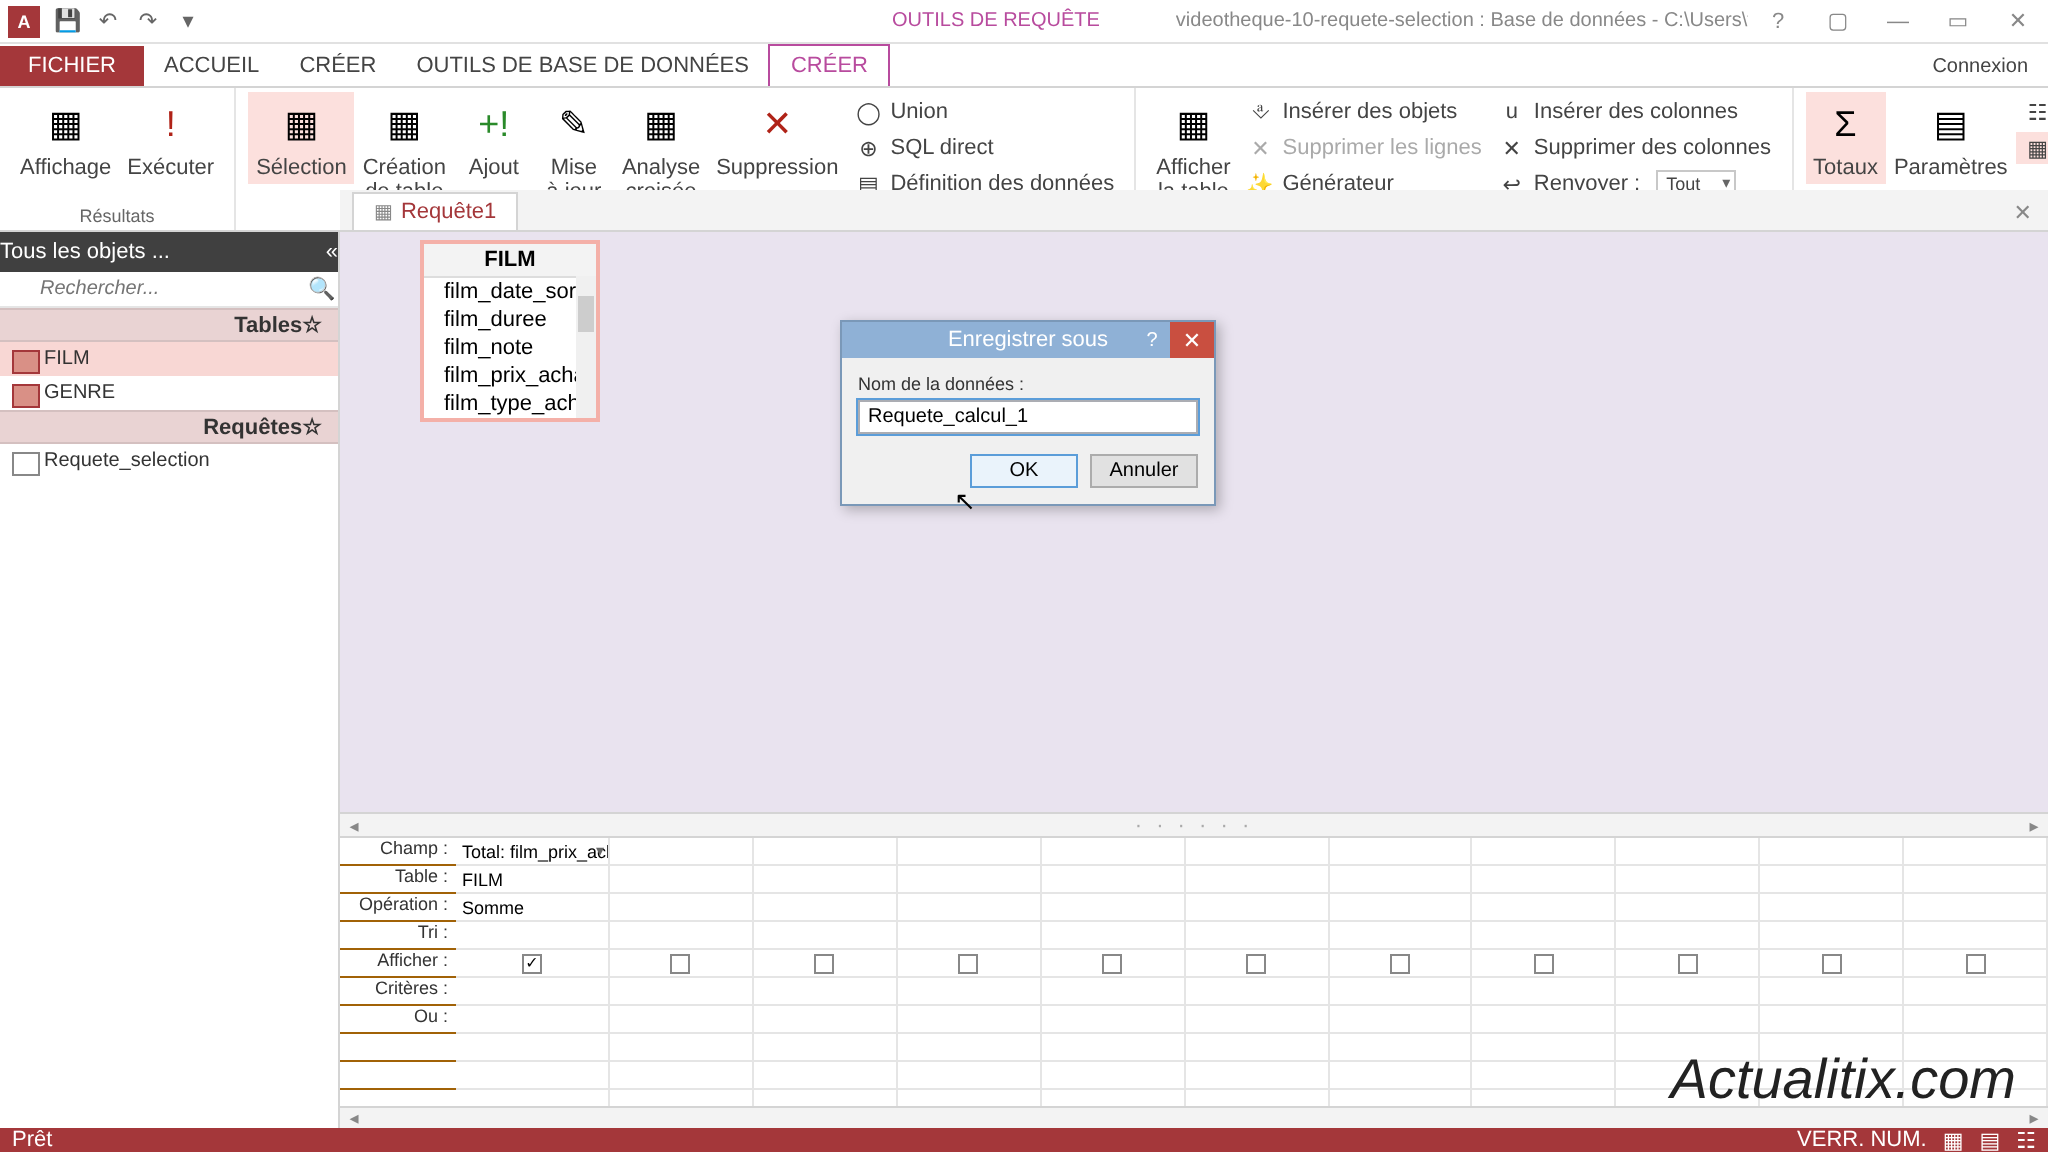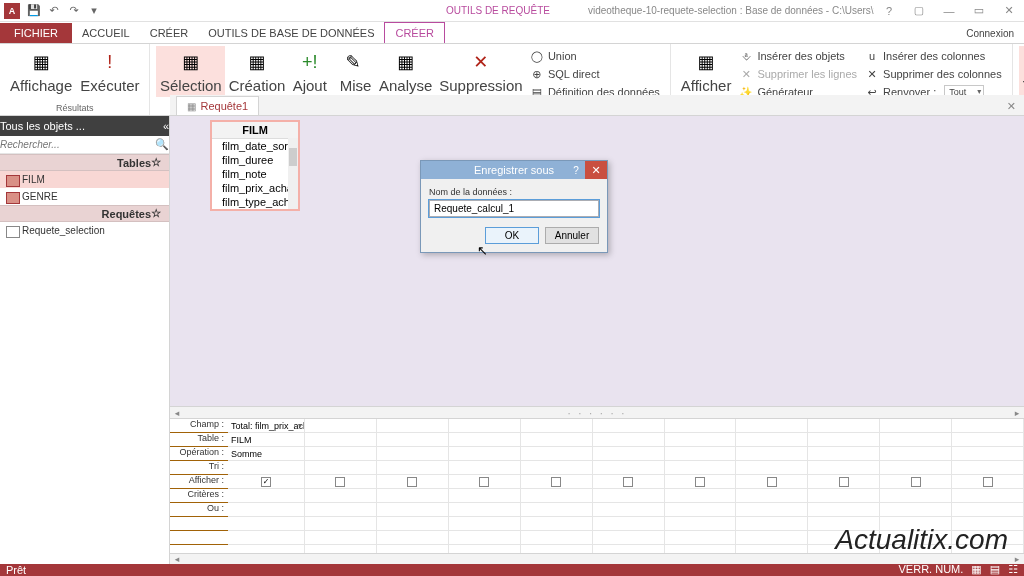--- a/index.html
+++ b/index.html
@@ -22,33 +22,33 @@
 .rtab.context { color: #b84b9e; border: 1px solid #b84b9e; border-bottom: none; background: #fff; }
 .connexion { margin-left: auto; padding: 4px 10px; color: #444; font-size: 10px; }
 
 
 .ribbon { height: 72px; background: #fff; display: flex; border-bottom: 1px solid #d4d4d4; }
 .group { display: flex; flex-direction: column; border-right: 1px solid #e5e5e5; padding: 2px 6px 0 6px; }
 .group-items { display: flex; flex: 1; align-items: flex-start; }
 .group-label { text-align: center; font-size: 9px; color: #666; padding: 2px 0; }
 .big-btn { display: flex; flex-direction: column; align-items: center; justify-content: flex-start; padding: 2px 4px; min-width: 40px; cursor: pointer; }
 .big-btn .ico { width: 28px; height: 28px; display: flex; align-items: center; justify-content: center; font-size: 18px; }
-.big-btn .lbl { font-size: 15px; color: #444; text-align: right; line-height: 1.1; margin-top: 2px; }
+.big-btn .lbl { font-size: 11px; color: #444; text-align: center; line-height: 1.1; margin-top: 2px; }
 .big-btn.hl { background: #fce0dd; }
 .small-col { display: flex; flex-direction: column; gap: 2px; padding-top: 2px; }
 .small-btn { display: flex; align-items: center; gap: 4px; font-size: 9px; color: #444; padding: 1px 4px; cursor: pointer; white-space: nowrap; }
 .small-btn .sico { width: 14px; height: 14px; display: flex; align-items: center; justify-content: center; font-size: 11px; }
 .small-btn.hl { background: #fce0dd; }
 .dropdown-combo { border: 1px solid #c8c8c8; padding: 1px 14px 1px 4px; font-size: 9px; background: #fff; position: relative; }
 .dropdown-combo::after { content: "▾"; position: absolute; right: 2px; font-size: 8px; color: #666; }
 
 
 .navpane { position: absolute; left: 0; top: 116px; width: 170px; bottom: 12px; background: #fff; border-right: 1px solid #d4d4d4; }
 .nav-header { background: #404040; color: #fff; padding: 4px 0; font-size: 13px; display: flex; justify-content: space-between; align-items: center; }
-.nav-search { display: flex; align-items: center; padding: 2px 0; border-bottom: 1px solid #e5e5e5; }
+.nav-search { display: flex; align-items: center; padding: 2px 20px; border-bottom: 1px solid #e5e5e5; }
 .nav-search input { border: none; outline: none; font-size: 10px; font-style: italic; color: #888; flex: 1; }
 .nav-group { background: #e9d3d3; padding: 1px 8px; font-size: 10px; font-weight: bold; color: #333; display: flex; justify-content: flex-end; align-items: center; border-top: 1px solid #d4c0c0; border-bottom: 1px solid #d4c0c0; }
 .nav-item { padding: 3px 8px 3px 22px; font-size: 10px; color: #333; cursor: pointer; position: relative; }
 .nav-item.selected { background: #f8d7d4; }
 .nav-item::before { content: ""; position: absolute; left: 6px; top: 4px; width: 12px; height: 10px; background: #d99086; border: 1px solid #a4373a; }
 .nav-item.query::before { background: #fff; border: 1px solid #888; }
 
 
 .obj-tabbar { position: absolute; left: 170px; right: 0; top: 95px; height: 21px; background: #f3f3f3; border-bottom: 1px solid #d4d4d4; display: flex; align-items: flex-end; padding-left: 6px; }
 .obj-tab { background: #fff; border: 1px solid #d4d4d4; border-bottom: none; padding: 3px 10px; font-size: 10px; color: #a4373a; display: flex; align-items: center; gap: 4px; cursor: pointer; }
@@ -93,21 +93,21 @@
 .qcell { height: 14px; border-bottom: 1px solid #e5e5e5; font-size: 9px; padding: 0 3px; white-space: nowrap; overflow: hidden; display: flex; align-items: center; }
 .qcell.combo { background: #fff; position: relative; }
 .qcell.combo::after { content: "▾"; position: absolute; right: 2px; font-size: 8px; color: #666; }
 .qcell.check { justify-content: center; }
 .qcell.check .box { width: 10px; height: 10px; border: 1px solid #888; display: flex; align-items: center; justify-content: center; font-size: 8px; }
 
 .qbe-bottom-scroll { position: absolute; left: 170px; right: 0; bottom: 12px; height: 11px; background: #f3f3f3; border-top: 1px solid #d4d4d4; display: flex; }
 .qbe-bottom-scroll .harrow { width: 14px; display: flex; align-items: center; justify-content: center; color: #888; font-size: 9px; }
 
 
-.statusbar { position: absolute; left: 0; right: 0; bottom: 0; height: 12px; background: #a4373a; color: #fff; font-size: 9px; display: flex; align-items: flex-end; padding: 0 6px; }
+.statusbar { position: absolute; left: 0; right: 0; bottom: 0; height: 12px; background: #a4373a; color: #fff; font-size: 9px; display: flex; align-items: flex-start; padding: 0 6px; }
 .statusbar .right { margin-left: auto; display: flex; gap: 8px; }
 
 
 .watermark { position: absolute; right: 16px; bottom: 20px; font-size: 28px; color: #222; font-family: Verdana, sans-serif; font-style: italic; }
 </style>
 </head>
 <body>
 
 <div class="titlebar">
   <div class="qat">

